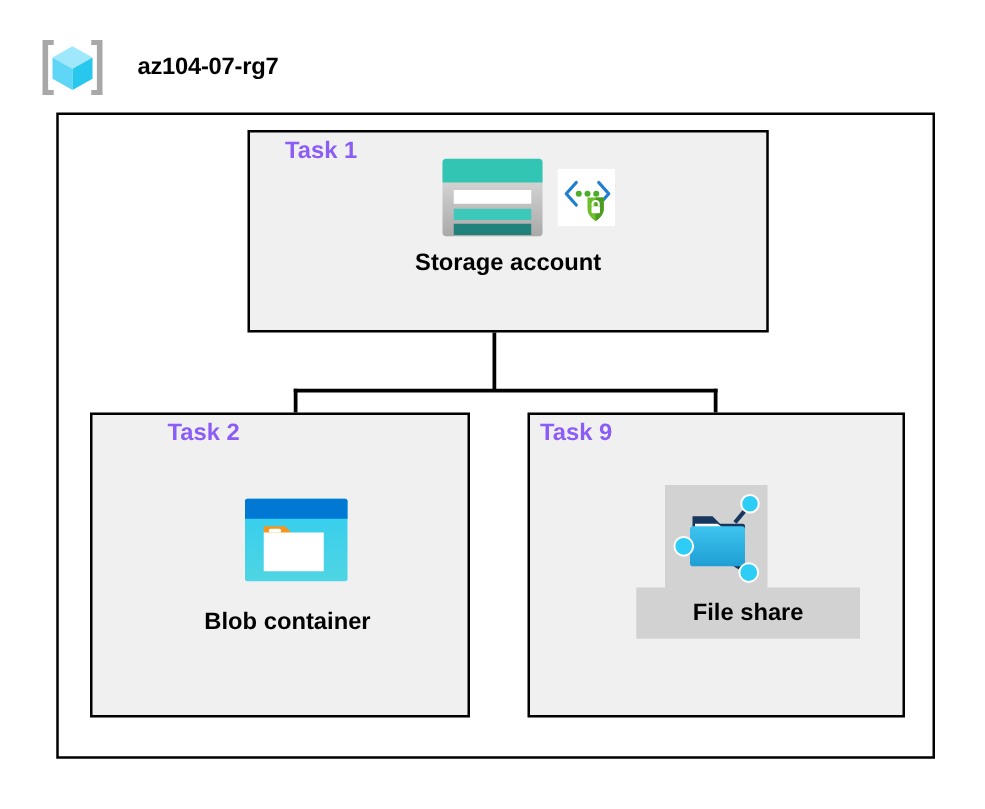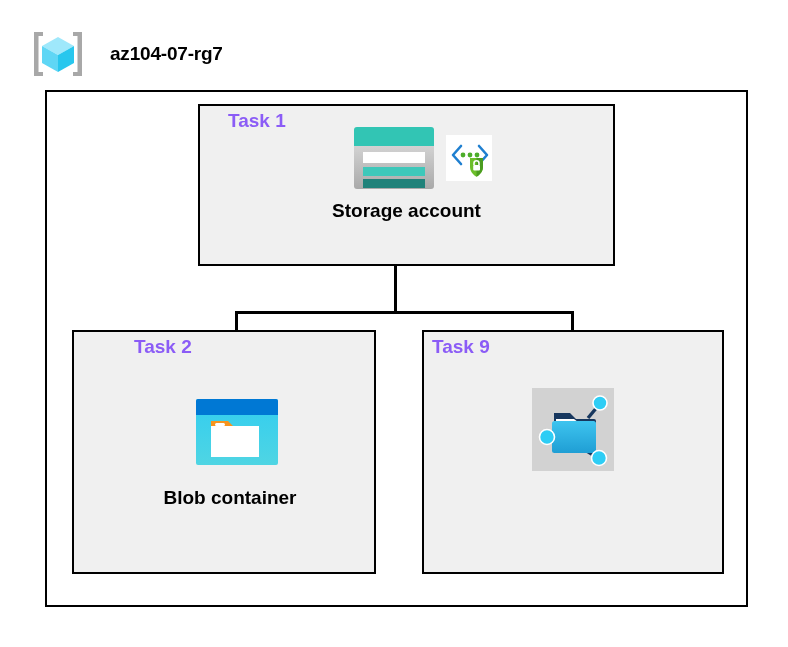--- a/index.html
+++ b/index.html
@@ -241,14 +241,15 @@
 
     <path d="M20 27 H38 L46 33 H58 V37 H20 Z" fill="#ffffff"></path>
 
     <rect x="16" y="29" width="44" height="32" rx="2.5" fill="url(#folderGrad)"></rect>
 
     <circle cx="11" cy="45" r="7.5" fill="#2ecdf5" stroke="#ffffff" stroke-width="1.6"></circle>
     <circle cx="64" cy="11" r="7" fill="#2ecdf5" stroke="#ffffff" stroke-width="1.6"></circle>
     <circle cx="63" cy="66" r="7.5" fill="#2ecdf5" stroke="#ffffff" stroke-width="1.6"></circle>
   </svg>
 
+  <div class="node-label" id="fileshare-label">File share</div>
 
 </div>
 
 </body></html>

